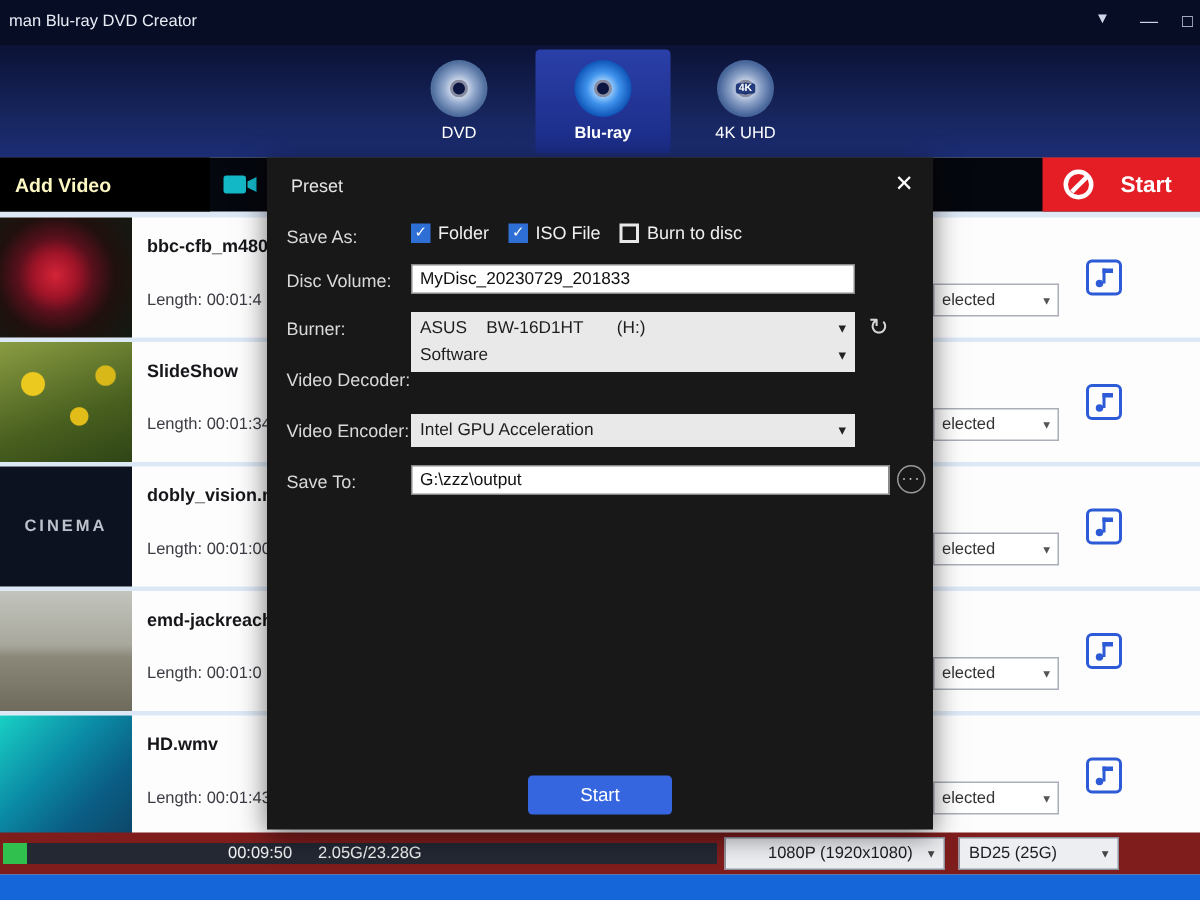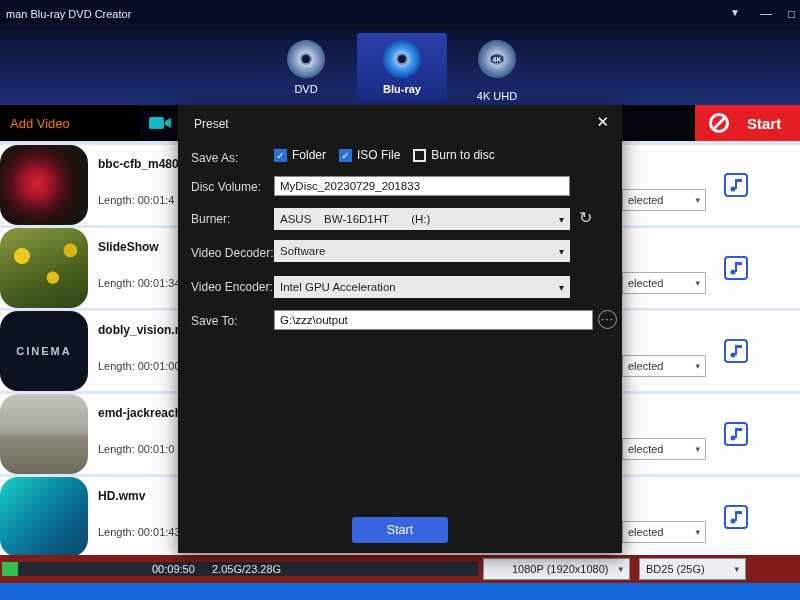--- a/index.html
+++ b/index.html
@@ -16,45 +16,45 @@
   .wc-max  { left:788px; }
 
   
   .header { position:absolute; left:0; top:30px; width:800px; height:75px;
             background:linear-gradient(180deg,#0b1235,#17265f 65%,#1c2d74); }
   .tab { position:absolute; top:3px; height:69px; width:90px; display:flex; flex-direction:column;
          align-items:center; padding-top:7px; border-radius:3px; cursor:pointer; }
   .tab .tab-label { font-size:11px; color:#fff; margin-top:5px; white-space:nowrap; }
   .tab.selected { background:linear-gradient(180deg,#2a3fa8,#1b2c86); }
   .tab.selected .tab-label { font-weight:bold; }
-  .tab-dvd { left:261px; } .tab-bd { left:357px; } .tab-uhd { left:452px;justify-content:space-between; }
+  .tab-dvd { left:261px; } .tab-bd { left:357px; } .tab-uhd { left:452px; }
   .disc { width:38px; height:38px; border-radius:50%; position:relative; }
   .disc-dvd { background:radial-gradient(circle,#e8edf5 12%,#93a9cd 38%,#52709f 65%,#3a5a94); }
   .disc-bd  { background:radial-gradient(circle,#bfe0ff 12%,#3f93ec 40%,#0f55b8 70%,#0a418f); }
   .disc-uhd { background:radial-gradient(circle,#dfe6f2 12%,#8aa0c6 38%,#4a689c 65%,#32508a); }
   .disc .hole { position:absolute; left:13px; top:13px; width:12px; height:12px; border-radius:50%;
                 background:#0d1640; border:2px solid rgba(255,255,255,0.5); }
   .uhd-badge { position:absolute; left:50%; top:50%; transform:translate(-50%,-50%);
                font-size:7px; font-weight:bold; color:#fff; background:#203a7c; padding:0 2px; border-radius:2px; z-index:2; }
 
   
   .toolbar { position:absolute; left:0; top:105px; width:800px; height:36px; background:#05070e; z-index:2; }
-  .add-video { position:absolute; left:0; top:0; width:140px; height:36px; background:#000; color:#f97316;
-               font-size:13px; display:flex; align-items:center; padding-left:10px; cursor:pointer; }
+  .add-video { position:absolute; left:0; top:0; width:140px; height:36px; background:#000; color:#fef9c3;
+               font-size:13px; display:flex; align-items:center; padding-left:10px; cursor:pointer;font-weight:bold; }
   .camera { position:absolute; left:148px; top:9px; }
   .start-red { position:absolute; left:695px; top:0; width:105px; height:36px; background:#e51e25; color:#fff;
                display:flex; align-items:center; overflow:hidden; cursor:pointer; }
   .ring { position:relative; width:20px; height:20px; border:3px solid #fff; border-radius:50%; margin-left:14px; flex:none; }
   .ring::after { content:""; position:absolute; left:6px; top:0; width:3px; height:14px; background:#fff; transform:rotate(45deg); }
   .start-red .lbl { font-size:15px; font-weight:bold; margin-left:18px; white-space:nowrap; }
 
   
   .video-row { position:absolute; left:0; width:800px; height:80px; background:#fdfdfd; z-index:1; }
   .row-1{top:145px;} .row-2{top:228px;} .row-3{top:311px;} .row-4{top:394px;} .row-5{top:477px;}
-  .thumb { position:absolute; left:0; top:0; width:88px; height:80px;border-radius:18px; }
+  .thumb { position:absolute; left:0; top:0; width:88px; height:80px; }
   .thumb1 { background:radial-gradient(circle at 42% 48%, #d42438 0%, #a01428 22%, #58101c 38%, #20100e 60%, #121b12 100%); }
   .thumb2 { background:
       radial-gradient(circle at 25% 35%, #ecc91f 0%, #ecc91f 9%, transparent 10%),
       radial-gradient(circle at 60% 62%, #e2bd1a 0%, #e2bd1a 8%, transparent 9%),
       radial-gradient(circle at 80% 28%, #d8b818 0%, #d8b818 7%, transparent 8%),
       linear-gradient(160deg,#8a9c42,#49601f 60%,#2f4416); }
   .thumb3 { background:#0c1220; display:flex; align-items:center; justify-content:center; }
   .cinema-txt { color:rgba(220,225,235,0.85); font-size:11px; letter-spacing:2px; font-weight:bold; }
   .thumb4 { background:linear-gradient(180deg,#c2c4bd 0%,#a8a79c 45%,#8b887a 55%,#6e6a5c 100%); }
   .thumb5 { background:linear-gradient(135deg,#19d0c4 0%,#0b8ca6 40%,#0a5f86 70%,#0d4668 100%); }
@@ -76,21 +76,21 @@
   .cb { display:flex; align-items:center; gap:5px; font-size:12px; color:#f0f0f0; cursor:pointer; }
   .box { width:13px; height:13px; display:flex; align-items:center; justify-content:center; flex:none; }
   .box.checked { background:#2e6fd6; color:#fff; font-size:10px; }
   .box.unchecked { border:2px solid #e8e8e8; background:transparent; }
   .m-input { position:absolute; height:20px; background:#fff; border:1px solid #8a8a8a; font-size:11.5px;
              color:#111; padding:0 5px; font-family:inherit; }
   .in-vol { left:96px; top:71px; width:296px; }
   .in-saveto { left:96px; top:205px; width:319px; }
   .m-select { position:absolute; left:96px; width:296px; height:22px; background:#e9e9e9; display:flex;
               align-items:center; padding:0 6px; font-size:11.5px; color:#1d1d1d; cursor:pointer; }
-  .sel-burner{top:103px;} .sel-dec{top:135px;text-align:right;} .sel-enc{top:171px;gap:44px;}
+  .sel-burner{top:103px;} .sel-dec{top:121px;text-align:right;} .sel-enc{top:171px;gap:44px;}
   .sel-text { white-space:pre; overflow:hidden; }
   .m-select .caret { margin-left:auto; font-size:10px; color:#222; }
   .refresh { position:absolute; left:401px; top:103px; font-size:16px; color:#d6d6d6; cursor:pointer; }
   .dots-btn { position:absolute; left:420px; top:205px; width:19px; height:19px; border:1px solid #9a9a9a;
               border-radius:50%; color:#e0e0e0; font-size:10px; display:flex; align-items:center;
               justify-content:center; letter-spacing:1px; cursor:pointer; }
   .m-start { position:absolute; left:50%; top:412px; transform:translateX(-50%); width:96px; height:26px;
              background:#3566e0; border-radius:3px; color:#fff; font-size:12.5px; display:flex;
              align-items:center; justify-content:center; cursor:pointer; }
 

